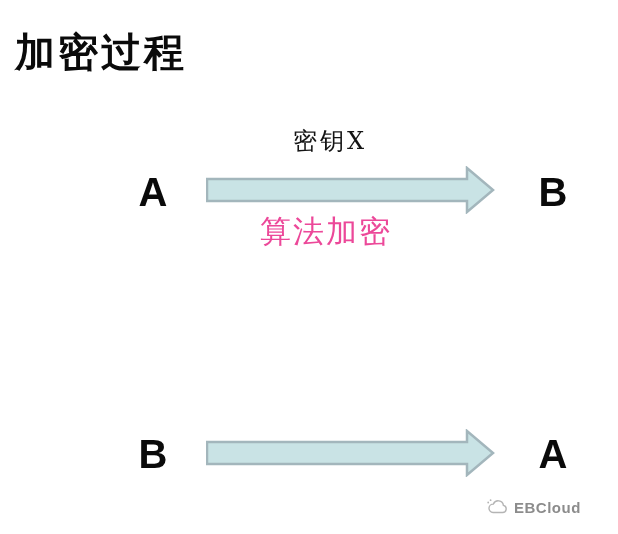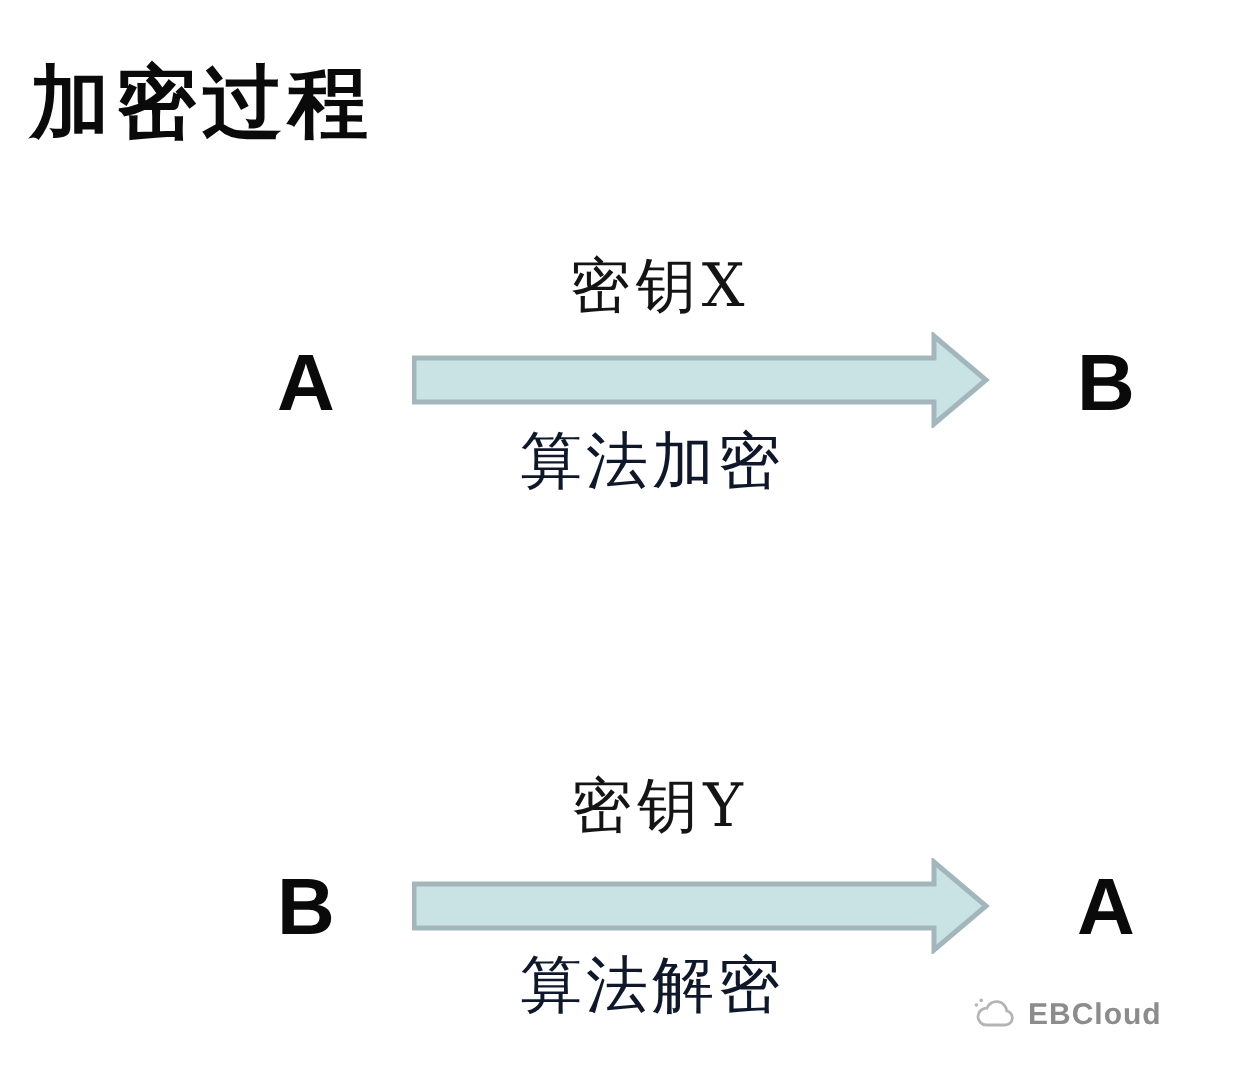--- a/index.html
+++ b/index.html
@@ -39,38 +39,38 @@
   .n-a1 { left: 123px; top: 172px; }
   .n-b1 { left: 523px; top: 172px; }
   .n-b2 { left: 123px; top: 434px; }
   .n-a2 { left: 523px; top: 434px; }
 
   .key-label {
     position: absolute;
     left: 230px;
     width: 200px;
     text-align: center;
-    font-size: 30px;
+    font-size: 24px;
     letter-spacing: 3px;
     line-height: 1;
     color: #141414;
     white-space: nowrap;
   }
   .k-1 { top: 129px; }
   .k-2 { top: 389px; }
 
   .algo-label {
     position: absolute;
     left: 226px;
     width: 200px;
     text-align: center;
     font-size: 31px;
     letter-spacing: 2px;
     line-height: 1;
-    color: #0f172a;
+    color: #ec4899;
     white-space: nowrap;
   }
   .g-1 { top: 216px; }
   .g-2 { top: 478px; }
 
   .arrow {
     position: absolute;
     left: 206px;
     width: 290px;
     height: 48px;
@@ -106,31 +106,29 @@
 
   <svg class="arrow a-1" viewBox="0 0 290 48" xmlns="http://www.w3.org/2000/svg">
     <polygon points="1,13 261,13 261,2 287,24 261,46 261,35 1,35" stroke-width="2.5" stroke="#a3b6bc" fill="#c9e3e5"></polygon>
   </svg>
 
   <div class="node n-b1">B</div>
 
   <div class="algo-label g-1">算法加密</div>
 
 
-  <div class="key-label k-2">密钥Y</div>
 
   <div class="node n-b2">B</div>
 
   <svg class="arrow a-2" viewBox="0 0 290 48" xmlns="http://www.w3.org/2000/svg">
     <polygon points="1,13 261,13 261,2 287,24 261,46 261,35 1,35" stroke-width="2.5" stroke="#a3b6bc" fill="#c9e3e5"></polygon>
   </svg>
 
   <div class="node n-a2">A</div>
 
-  <div class="algo-label g-2">算法解密</div>
 
   <div class="watermark">
     <svg width="23" height="18" viewBox="0 0 23 18" xmlns="http://www.w3.org/2000/svg">
       <path d="M7,14.5 h9.5 a3.6,3.6 0 0 0 0.9,-7.1 a5.2,5.2 0 0 0 -10,-1.3 A4,4 0 0 0 7,14.5 Z" fill="none" stroke="#9c9c9c" stroke-width="1.4"></path>
       <circle cx="2.2" cy="4.5" r="0.9" fill="#9c9c9c"></circle>
       <circle cx="4.6" cy="2.2" r="0.9" fill="#9c9c9c"></circle>
     </svg>
     <span>EBCloud</span>
   </div>
 

